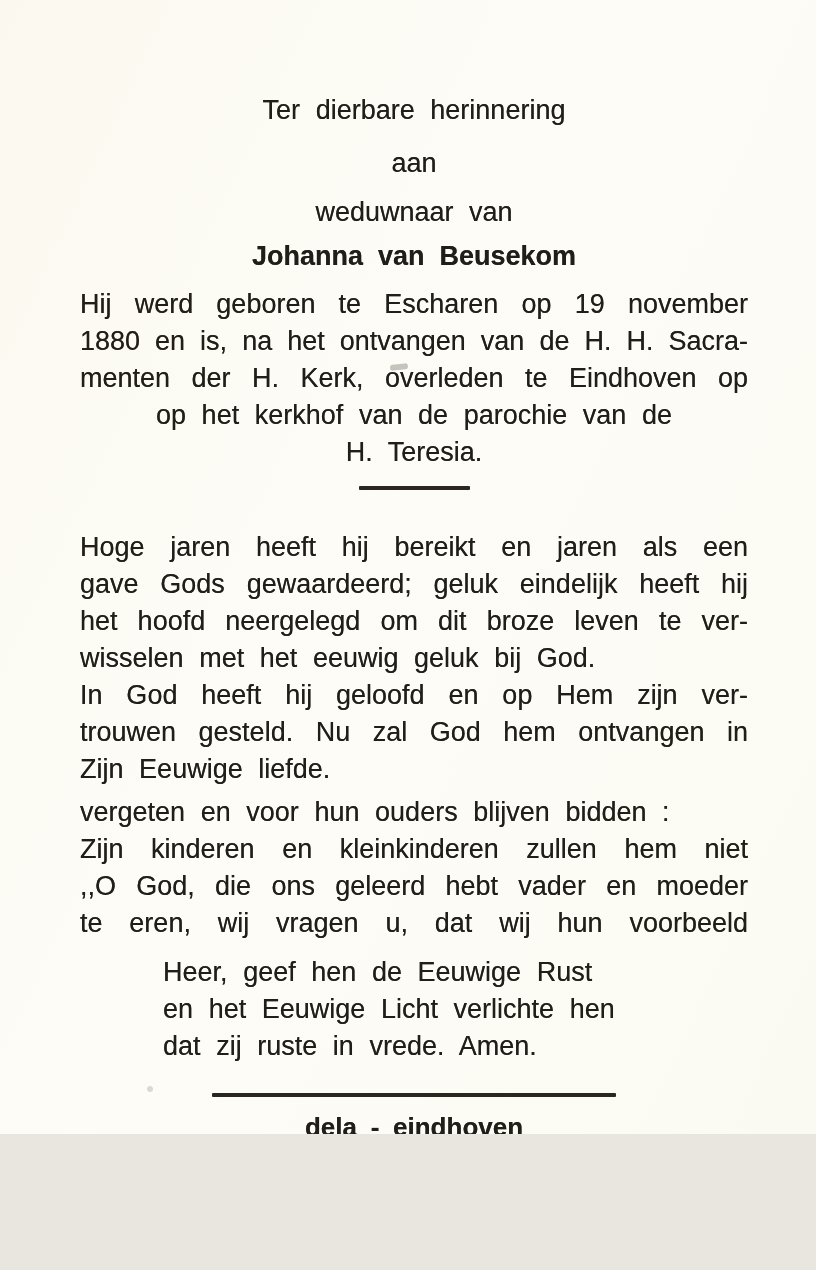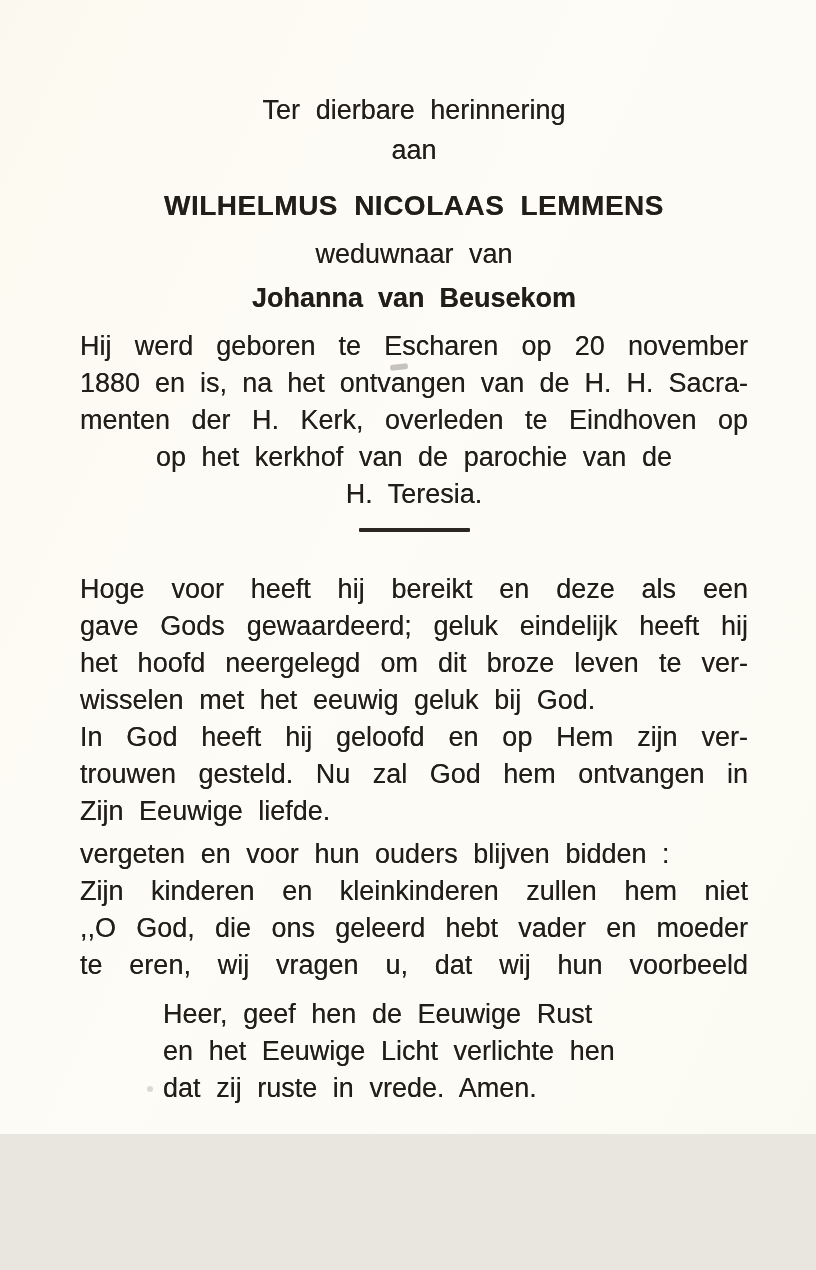--- a/index.html
+++ b/index.html
@@ -19,21 +19,21 @@
   }
   .content {
     position: absolute;
     left: 80px;
     top: 0;
     width: 668px;
   }
   
   .header { padding-top: 92px; text-align: center; }
   .memorial-line { font-size: 27px; line-height: 37px; word-spacing: 0.30em; }
-  .aan-line      { font-size: 27px; line-height: 37px; margin-top: 3px; }
+  .aan-line      { font-size: 27px; line-height: 37px; margin-top: 16px; }
   .deceased-name {
     font-size: 28px; line-height: 37px; font-weight: bold;
     letter-spacing: 0.5px; word-spacing: 0.28em; margin-top: 18px;
   }
   .relation-line { font-size: 27px; line-height: 37px; word-spacing: 0.30em; margin-top: 12px; }
   .spouse-name   { font-size: 27px; line-height: 37px; font-weight: bold; word-spacing: 0.28em; margin-top: 7px; }
   
   .para { font-size: 27px; line-height: 37px; }
   .bio        { margin-top: 11px; }
   .reflection { margin-top: 39px; }
@@ -69,37 +69,36 @@
 </style>
 </head>
 <body>
 
 <div class="card" style="color: rgb(33, 30, 26);">
   <div class="content">
 
     <div class="header">
       <div class="memorial-line">Ter dierbare herinnering</div>
       <div class="aan-line">aan</div>
-      <div class="deceased-name">WILHELMUS NICOLAAS LEMMENS</div>
       <div class="relation-line">weduwnaar van</div>
       <div class="spouse-name">Johanna van Beusekom</div>
     </div>
 
     <div class="para bio">
-        <div class="tline justify">Hij werd geboren te Escharen op 20 november</div>
+        <div class="tline justify">Hij werd geboren te Escharen op 19 november</div>
         <div class="tline justify">1880 en is, na het ontvangen van de H. H. Sacra-</div>
         <div class="tline justify">menten der H. Kerk, overleden te Eindhoven op</div>
         <div class="tline center">op het kerkhof van de parochie van de</div>
         <div class="tline center">H. Teresia.</div>
       </div>
 
     <div class="short-divider" style="background: rgb(43, 38, 32);"></div>
 
     <div class="para reflection">
-        <div class="tline justify">Hoge voor heeft hij bereikt en deze als een</div>
+        <div class="tline justify">Hoge jaren heeft hij bereikt en jaren als een</div>
         <div class="tline justify">gave Gods gewaardeerd; geluk eindelijk heeft hij</div>
         <div class="tline justify">het hoofd neergelegd om dit broze leven te ver-</div>
         <div class="tline left">wisselen met het eeuwig geluk bij God.</div>
         <div class="tline justify">In God heeft hij geloofd en op Hem zijn ver-</div>
         <div class="tline justify">trouwen gesteld. Nu zal God hem ontvangen in</div>
         <div class="tline left">Zijn Eeuwige liefde.</div>
       </div>
 
     <div class="para children">
         <div class="tline left">vergeten en voor hun ouders blijven bidden :</div>

